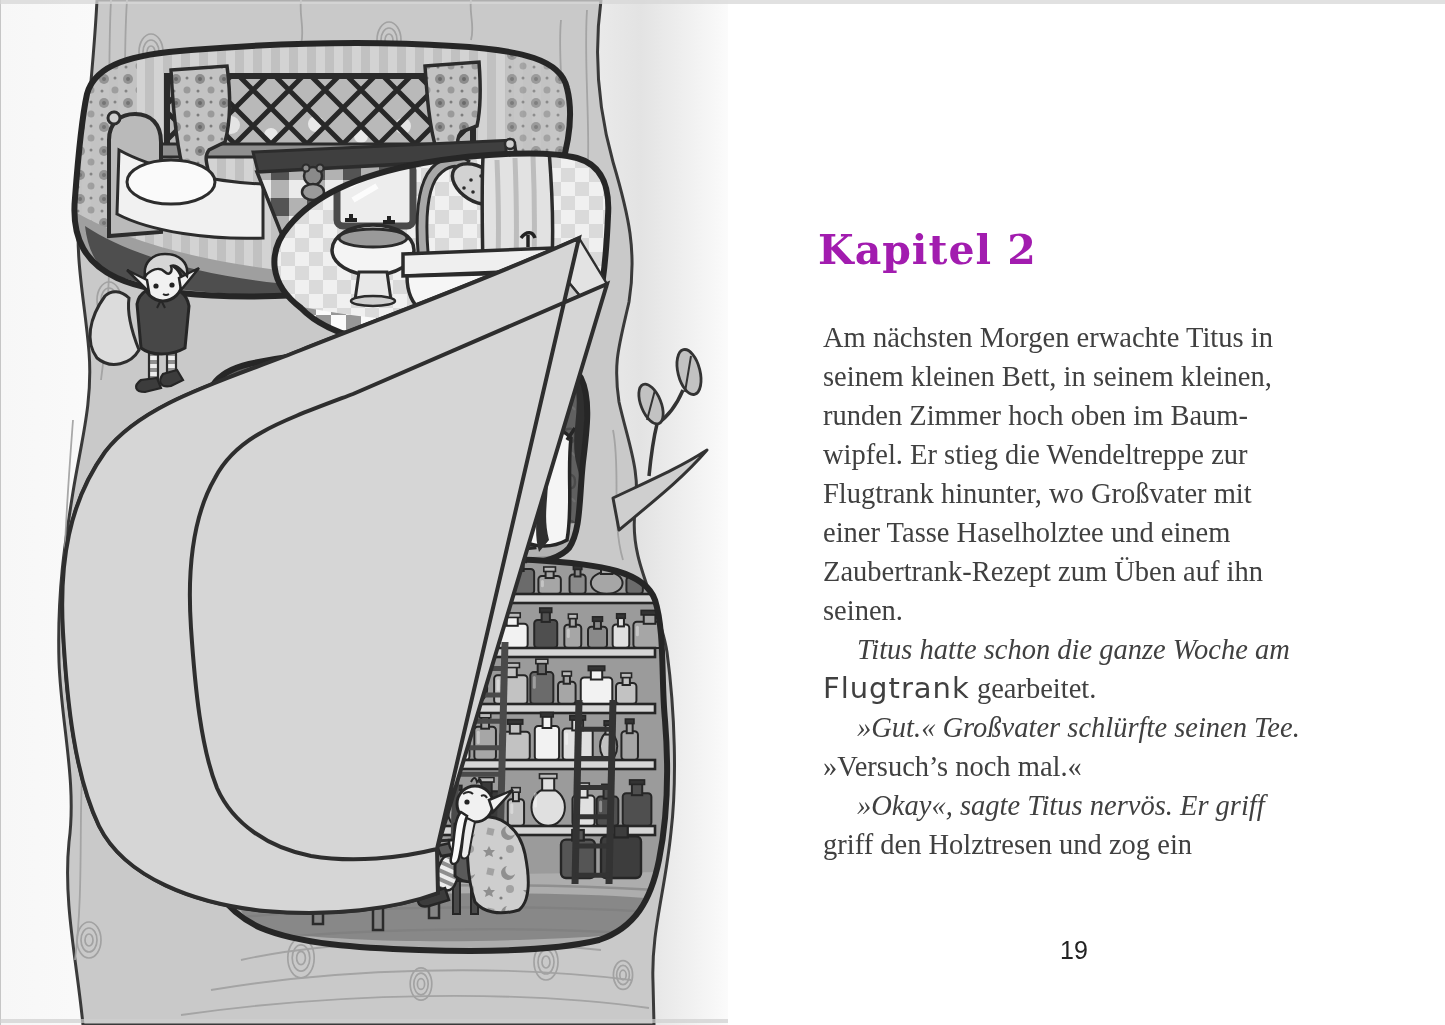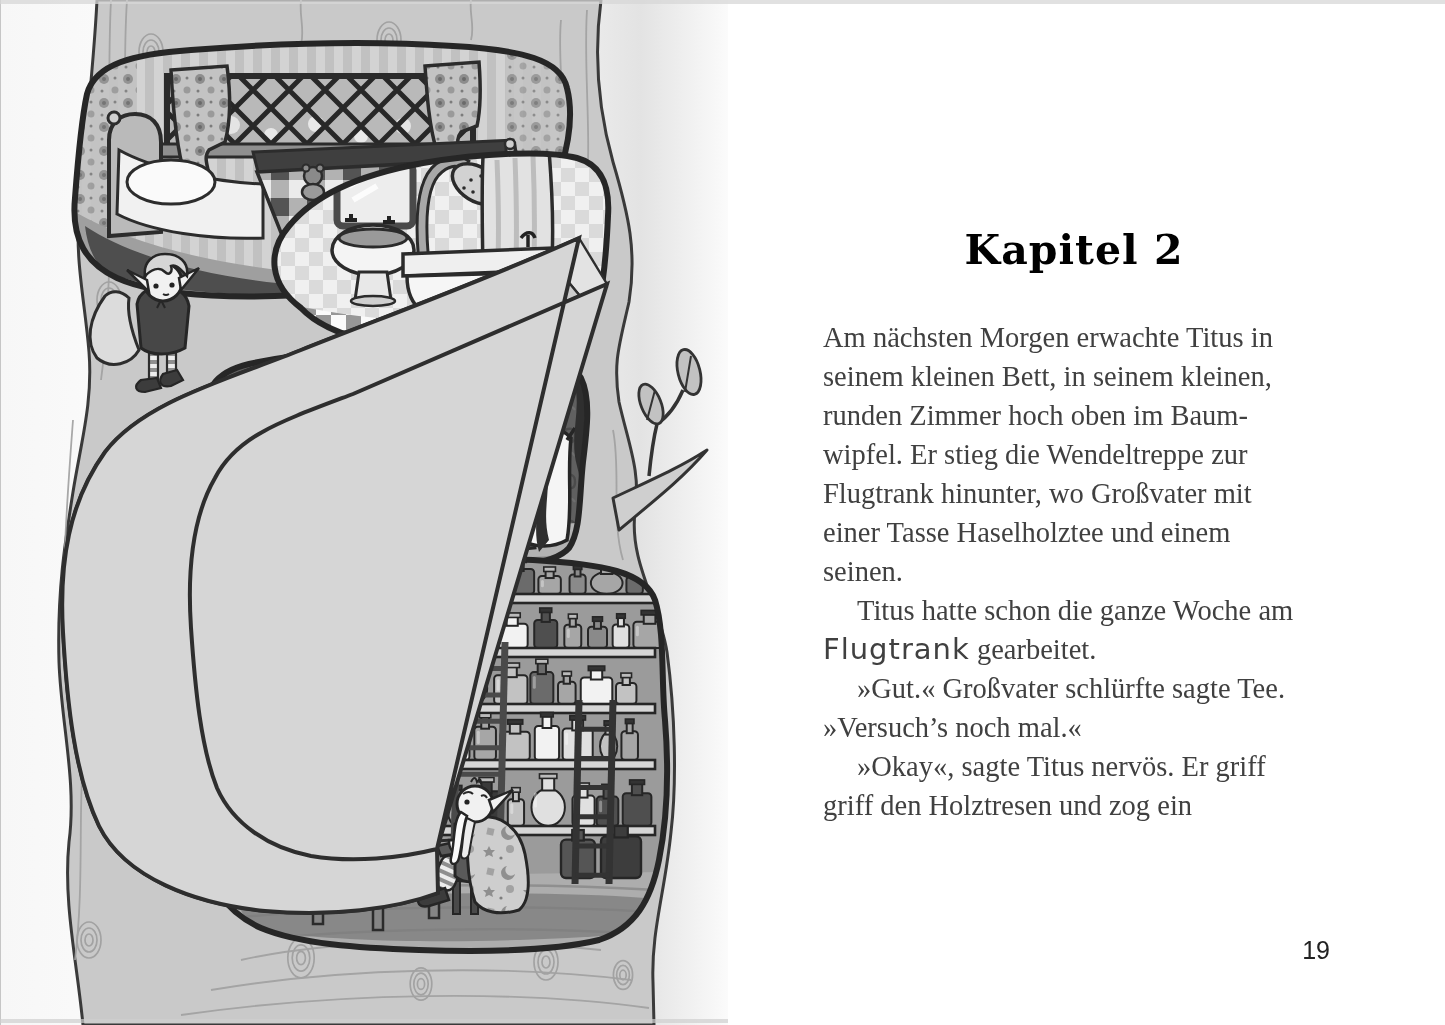--- a/index.html
+++ b/index.html
@@ -5,27 +5,27 @@
   html,body{margin:0;padding:0;background:#ffffff;}
   .spread{position:relative;width:1445px;height:1025px;background:#ffffff;overflow:hidden;
           font-family:"Liberation Serif", serif;}
   .edge-top{position:absolute;left:0;top:0;width:1445px;height:4px;background:#d7d7d7;opacity:.75;}
   .edge-bottom{position:absolute;left:0;top:1019px;width:728px;height:4px;background:#cfcfcf;opacity:.7;}
   .page-left{position:absolute;left:0;top:0;width:728px;height:1025px;
              background:linear-gradient(90deg,#f7f7f7 0%,#fdfdfd 30%,#f1f1f1 76%,#e3e3e3 88%,#fbfbfb 100%);
              border-left:1px solid #c6c6c6;box-sizing:border-box;}
   .page-right{position:absolute;left:728px;top:0;width:717px;height:1025px;background:#ffffff;color:#141414;}
   svg{position:absolute;left:0;top:0;}
-  .chapter-title{position:absolute;left:90px;top:226px;width:512px;margin:0;text-align:center;
-                 font-family:"DejaVu Serif", serif;font-weight:800;font-size:41px;letter-spacing:1px;color:#000000;}
+  .chapter-title{position:absolute;left:90px;top:226px;width:512px;margin:0;
+                 font-family:"DejaVu Serif", serif;font-weight:800;font-size:41px;letter-spacing:1px;color:#a21caf;}
   .text-block{position:absolute;left:95px;top:318px;width:512px;}
   .line{height:39px;line-height:39px;font-size:28.5px;white-space:nowrap;color:#404040;}
-  .line.indent{padding-left:34px;}
+  .line.indent{padding-left:34px;font-style:italic;}
   .hand{font-family:"DejaVu Sans", sans-serif;font-weight:400;font-size:29px;letter-spacing:1px;}
-  .page-number{position:absolute;left:90px;top:936px;width:512px;text-align:right;
+  .page-number{position:absolute;left:90px;top:936px;width:512px;text-align:center;
                font-size:25px;color:#222;font-family:"Liberation Sans", sans-serif;}
 </style>
 </head>
 <body>
 
 <div class="spread">
   <div class="page-left">
     <svg id="illus" width="728" height="1025" viewBox="0 0 728 1025" role="img" aria-label="Querschnitt eines Baumstamms als Haus: oben ein Schlafzimmer mit Bett und Gitterfenster, rechts ein Badezimmer mit Waschbecken, Dusche und Badewanne, darunter ein rundes Schlafzimmer mit Karo-Bettdecke, unten die Apotheke mit Regalen voller Flaschen und Leitern; eine Wendeltreppe führt hinab, Titus geht die Treppe hinunter, Großvater sitzt mit Tee am Tisch.">
       <defs>
         <pattern id="pat-stripes" width="18" height="18" patternUnits="userSpaceOnUse">
@@ -873,24 +873,25 @@
 
   <div class="page-right">
     <h1 class="chapter-title">Kapitel 2</h1>
     <div class="text-block" id="text-block">
         <div class="line">Am nächsten Morgen erwachte Titus in</div>
         <div class="line">seinem kleinen Bett, in seinem kleinen,</div>
         <div class="line">runden Zimmer hoch oben im Baum-</div>
         <div class="line">wipfel. Er stieg die Wendeltreppe zur</div>
         <div class="line">Flugtrank hinunter, wo Großvater mit</div>
         <div class="line">einer Tasse Haselholztee und einem</div>
+        <div class="line">Zaubertrank-Rezept zum Üben auf ihn</div>
         <div class="line">seinen.</div>
         <div class="line indent">Titus hatte schon die ganze Woche am</div>
         <div class="line"><span class="hand">Flugtrank</span> gearbeitet.</div>
-        <div class="line indent">»Gut.« Großvater schlürfte sagte Tee.</div>
+        <div class="line indent">»Gut.« Großvater schlürfte seinen Tee.</div>
         <div class="line">»Versuch’s noch mal.«</div>
         <div class="line indent">»Okay«, sagte Titus nervös. Er griff</div>
         <div class="line">griff den Holztresen und zog ein</div>
       </div>
     <div class="page-number">19</div>
   </div>
 
   <div class="edge-top"></div>
   <div class="edge-bottom"></div>
 </div>

